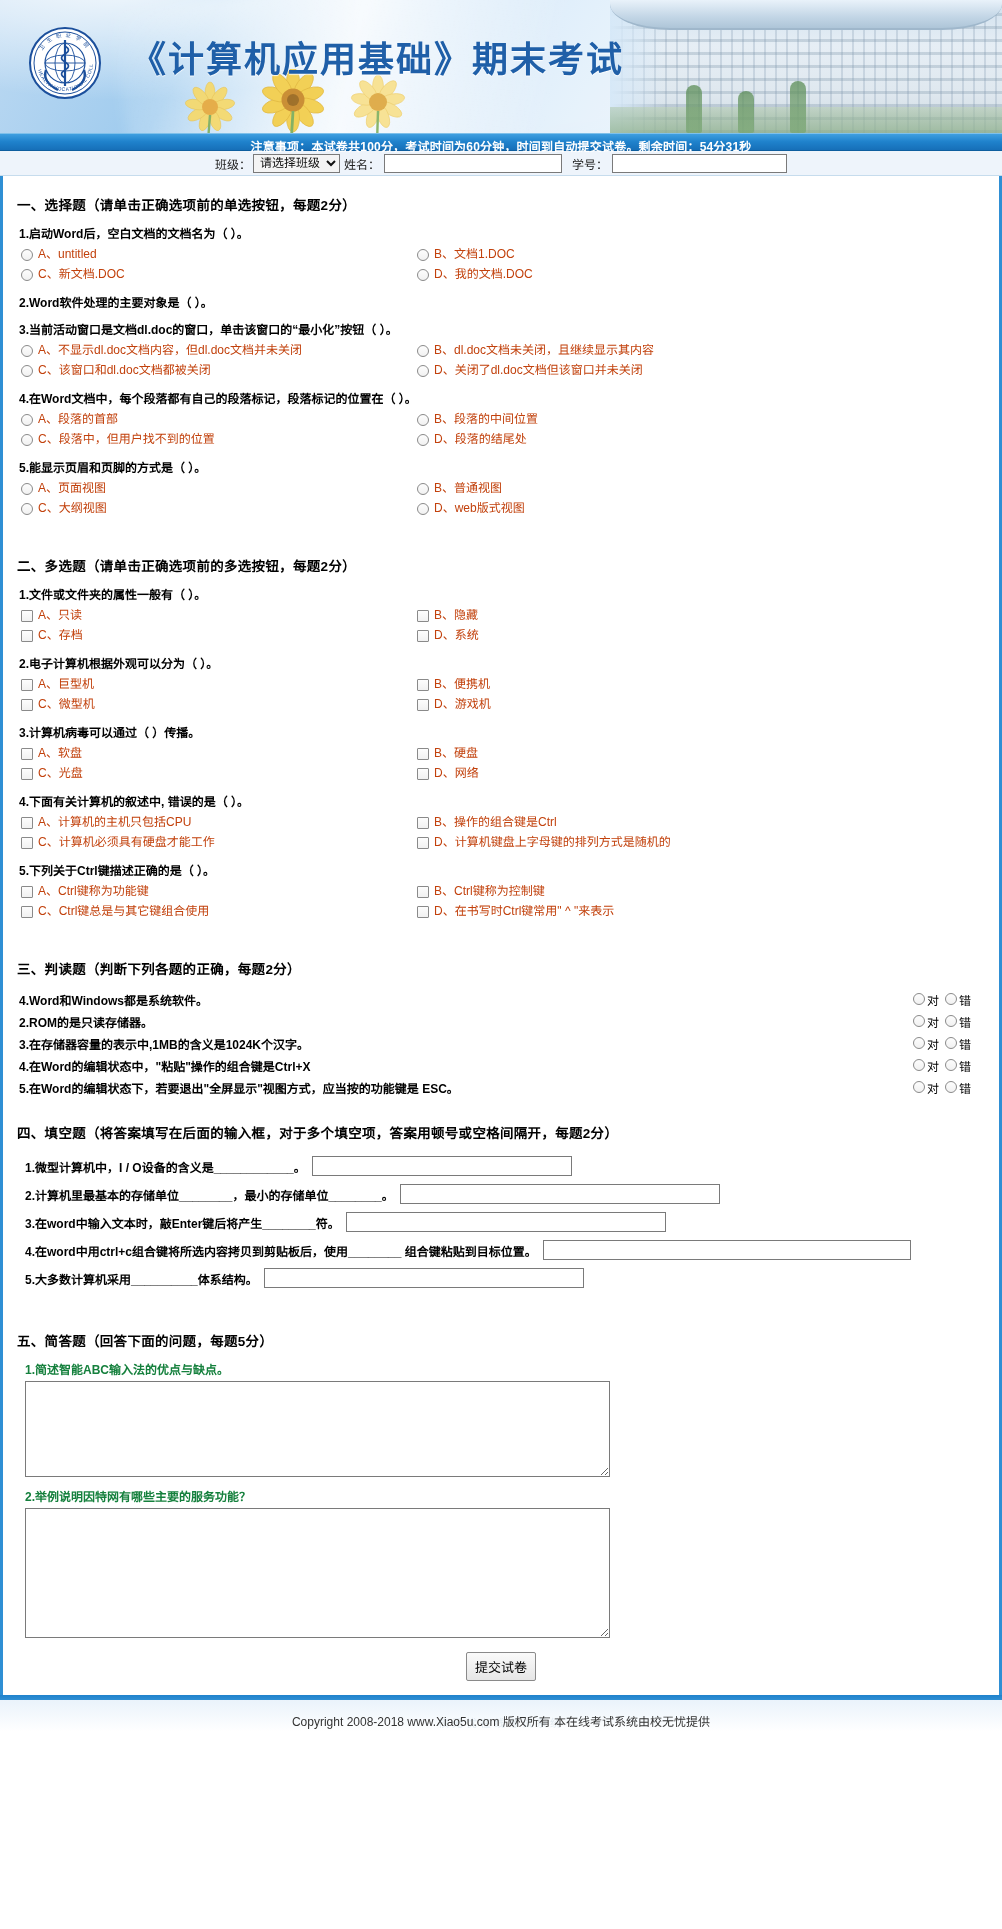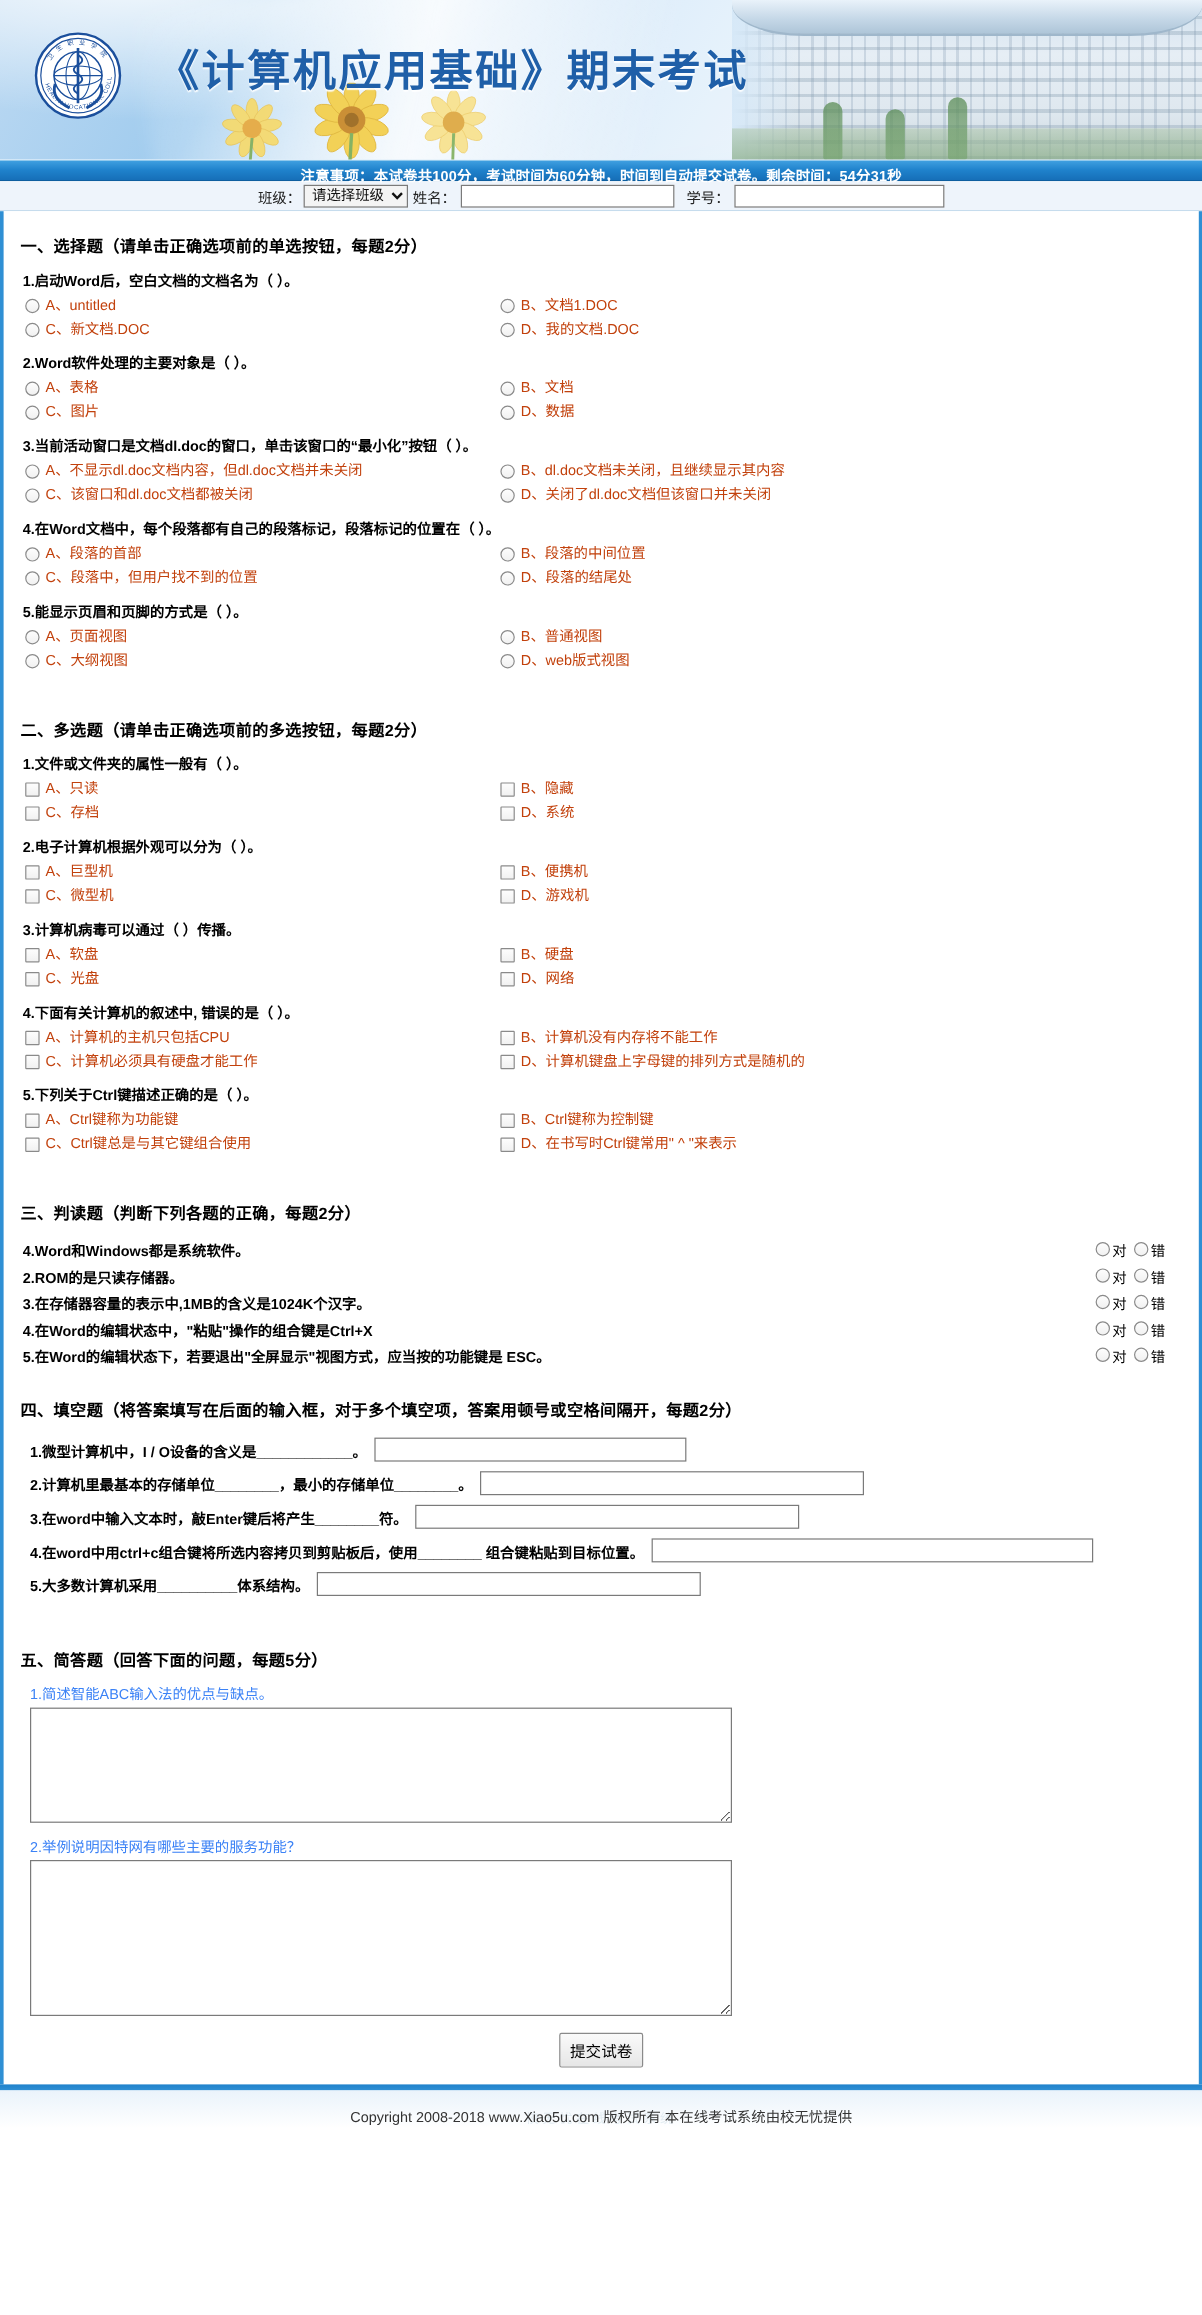--- a/index.html
+++ b/index.html
@@ -219,21 +219,21 @@
     border: 1px solid #7a7a7a;
     background: #fff;
     font-size: 12px;
     padding: 0 3px;
     margin-left: 6px;
     font-family: "Liberation Sans", sans-serif;
   }
 
   
   .essay-q {
-    font-size: 12px; font-weight: normal; color: #3b82f6;
+    font-size: 12px; font-weight: bold; color: #15803d;
     margin: 10px 0 4px 8px;
   }
   .essay-box {
     display: block;
     margin: 0 0 6px 8px;
     width: 585px;
     border: 1px solid #7a7a7a;
     background: #fff;
     font-family: "Liberation Sans", sans-serif;
     font-size: 12px;
@@ -424,38 +424,20 @@
             </label>
           <label class="opt">
               <span class="mark radio"></span>
               <span class="txt">D、我的文档.DOC</span>
             </label>
         </div>
       </div>
 
       <div>
         <div class="q-stem">2.Word软件处理的主要对象是（      ）。</div>
-        <div class="opt-grid">
-          <label class="opt">
-              <span class="mark radio"></span>
-              <span class="txt">A、表格</span>
-            </label>
-          <label class="opt">
-              <span class="mark radio"></span>
-              <span class="txt">B、文档</span>
-            </label>
-          <label class="opt">
-              <span class="mark radio"></span>
-              <span class="txt">C、图片</span>
-            </label>
-          <label class="opt">
-              <span class="mark radio"></span>
-              <span class="txt">D、数据</span>
-            </label>
-        </div>
       </div>
 
       <div>
         <div class="q-stem">3.当前活动窗口是文档dl.doc的窗口，单击该窗口的“最小化”按钮（      ）。</div>
         <div class="opt-grid">
           <label class="opt">
               <span class="mark radio"></span>
               <span class="txt">A、不显示dl.doc文档内容，但dl.doc文档并未关闭</span>
             </label>
           <label class="opt">
@@ -589,21 +571,21 @@
 
       <div>
         <div class="q-stem">4.下面有关计算机的叙述中, 错误的是（      ）。</div>
         <div class="opt-grid">
           <label class="opt">
               <span class="mark check"></span>
               <span class="txt">A、计算机的主机只包括CPU</span>
             </label>
           <label class="opt">
               <span class="mark check"></span>
-              <span class="txt">B、计算机没有内存将不能工作</span>
+              <span class="txt">B、操作的组合键是Ctrl</span>
             </label>
           <label class="opt">
               <span class="mark check"></span>
               <span class="txt">C、计算机必须具有硬盘才能工作</span>
             </label>
           <label class="opt">
               <span class="mark check"></span>
               <span class="txt">D、计算机键盘上字母键的排列方式是随机的</span>
             </label>
         </div>

